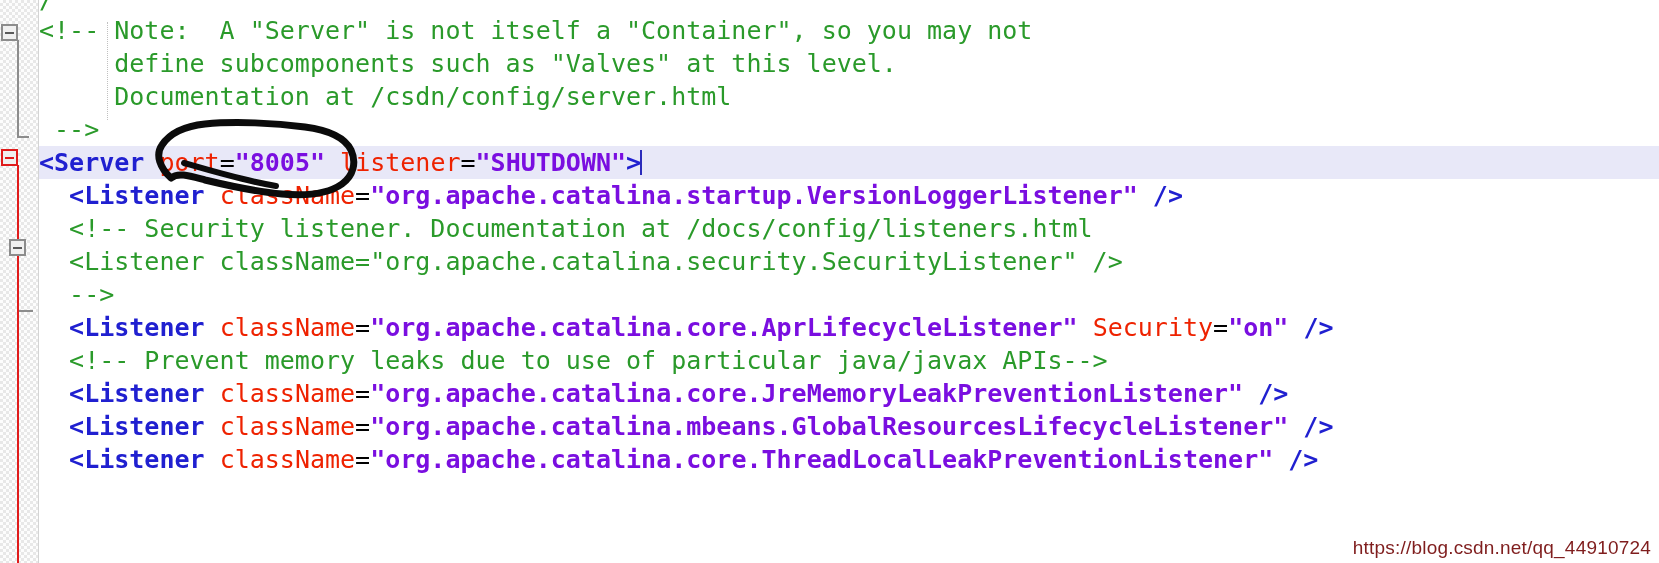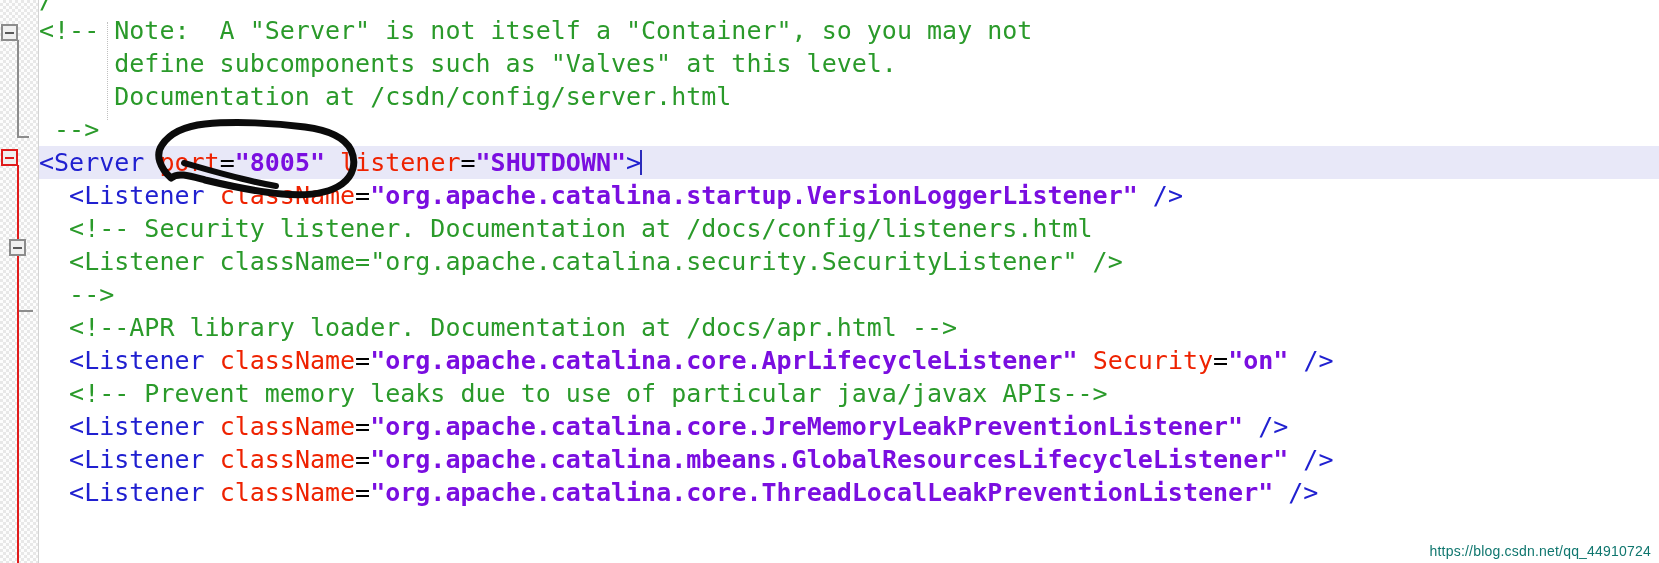--- a/index.html
+++ b/index.html
@@ -91,21 +91,21 @@
   
   .indent-guide {
     position: absolute;
     left: 68px;
     width: 1px;
     border-left: 1px dotted #c0c0c0;
   }
 
   
   .tk-comment   { color: #2a9a2a; }
-  .tk-tag       { color: #2020d0; font-weight: normal; }
+  .tk-tag       { color: #2020d0; font-weight: bold; }
   .tk-attr      { color: #ee2200; }
   .tk-eq        { color: #000000; }
   .tk-val       { color: #7a0ee0; font-weight: bold; }
   .tk-plain     { color: #000000; }
 
   
   .caret {
     display: inline-block;
     width: 2px;
     height: 25px;
@@ -123,22 +123,22 @@
     height: 563px;
     pointer-events: none;
   }
 
   
   .watermark {
     position: absolute;
     right: 8px;
     bottom: 4px;
     font-family: "Liberation Sans", sans-serif;
-    font-size: 14px;
-    color: #0f766e;
+    font-size: 19px;
+    color: #7f1d1d;
     letter-spacing: 0.2px;
     user-select: none;
   }
 </style>
 </head>
 <body>
 
 <div id="app">
 
   <div class="gutter">
@@ -168,21 +168,20 @@
         <div class="line" style="height: 14px; line-height: 0px; overflow: hidden;"><span class="tk-comment">/</span></div>
         <div class="line"><span class="tk-comment">&lt;!-- Note:  A "Server" is not itself a "Container", so you may not</span></div>
         <div class="line"><span class="tk-comment">     define subcomponents such as "Valves" at this level.</span></div>
         <div class="line"><span class="tk-comment">     Documentation at /csdn/config/server.html</span></div>
         <div class="line"><span class="tk-comment"> --&gt;</span></div>
         <div class="line current"><span class="tk-tag">&lt;Server </span><span class="tk-attr">port</span><span class="tk-eq">=</span><span class="tk-val">"8005"</span><span class="tk-plain"> </span><span class="tk-attr">listener</span><span class="tk-eq">=</span><span class="tk-val">"SHUTDOWN"</span><span class="tk-tag">&gt;</span><span class="caret"></span></div>
         <div class="line"><span class="tk-tag">  &lt;Listener </span><span class="tk-attr">className</span><span class="tk-eq">=</span><span class="tk-val">"org.apache.catalina.startup.VersionLoggerListener"</span><span class="tk-tag"> /&gt;</span></div>
         <div class="line"><span class="tk-comment">  &lt;!-- Security listener. Documentation at /docs/config/listeners.html</span></div>
         <div class="line"><span class="tk-comment">  &lt;Listener className="org.apache.catalina.security.SecurityListener" /&gt;</span></div>
         <div class="line"><span class="tk-comment">  --&gt;</span></div>
-        <div class="line"><span class="tk-comment">  &lt;!--APR library loader. Documentation at /docs/apr.html --&gt;</span></div>
         <div class="line"><span class="tk-tag">  &lt;Listener </span><span class="tk-attr">className</span><span class="tk-eq">=</span><span class="tk-val">"org.apache.catalina.core.AprLifecycleListener"</span><span class="tk-plain"> </span><span class="tk-attr">Security</span><span class="tk-eq">=</span><span class="tk-val">"on"</span><span class="tk-tag"> /&gt;</span></div>
         <div class="line"><span class="tk-comment">  &lt;!-- Prevent memory leaks due to use of particular java/javax APIs--&gt;</span></div>
         <div class="line"><span class="tk-tag">  &lt;Listener </span><span class="tk-attr">className</span><span class="tk-eq">=</span><span class="tk-val">"org.apache.catalina.core.JreMemoryLeakPreventionListener"</span><span class="tk-tag"> /&gt;</span></div>
         <div class="line"><span class="tk-tag">  &lt;Listener </span><span class="tk-attr">className</span><span class="tk-eq">=</span><span class="tk-val">"org.apache.catalina.mbeans.GlobalResourcesLifecycleListener"</span><span class="tk-tag"> /&gt;</span></div>
         <div class="line"><span class="tk-tag">  &lt;Listener </span><span class="tk-attr">className</span><span class="tk-eq">=</span><span class="tk-val">"org.apache.catalina.core.ThreadLocalLeakPreventionListener"</span><span class="tk-tag"> /&gt;</span></div>
       </div>
   </div>
 
   <svg class="annotation" viewBox="0 0 1659 563" xmlns="http://www.w3.org/2000/svg">
     <path d="M 171 178

